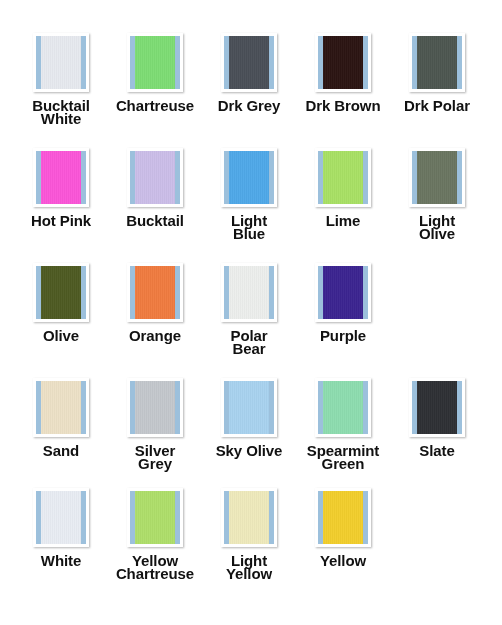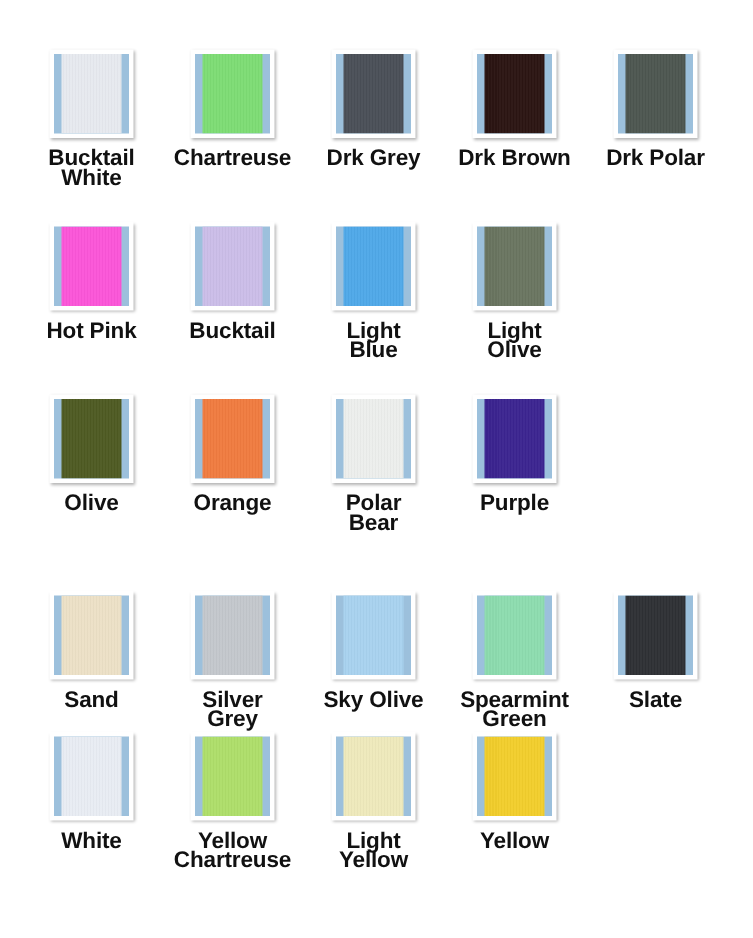--- a/index.html
+++ b/index.html
@@ -164,20 +164,28 @@
           <div class="swatch-inner">
             <div class="swatch-fill" style="background: rgb(79, 168, 232);"></div>
           </div>
         </div>
         <div class="swatch-label">Light
 Blue</div>
       </div>
       <div class="swatch-cell">
         <div class="swatch-frame">
           <div class="swatch-inner">
+            <div class="swatch-fill" style="background: rgb(168, 224, 100);"></div>
+          </div>
+        </div>
+        <div class="swatch-label">Lime</div>
+      </div>
+      <div class="swatch-cell">
+        <div class="swatch-frame">
+          <div class="swatch-inner">
             <div class="swatch-fill" style="background: rgb(106, 117, 96);"></div>
           </div>
         </div>
         <div class="swatch-label">Light
 Olive</div>
       </div>
     </div>
     <div class="swatch-row" style="position: absolute; left: 0px; top: 263px;">
       <div class="swatch-cell">
         <div class="swatch-frame">
@@ -206,21 +214,21 @@
       </div>
       <div class="swatch-cell">
         <div class="swatch-frame">
           <div class="swatch-inner">
             <div class="swatch-fill" style="background: rgb(59, 36, 144);"></div>
           </div>
         </div>
         <div class="swatch-label">Purple</div>
       </div>
     </div>
-    <div class="swatch-row" style="position: absolute; left: 0px; top: 394px;">
+    <div class="swatch-row" style="position: absolute; left: 0px; top: 378px;">
       <div class="swatch-cell">
         <div class="swatch-frame">
           <div class="swatch-inner">
             <div class="swatch-fill" style="background: rgb(236, 224, 198);"></div>
           </div>
         </div>
         <div class="swatch-label">Sand</div>
       </div>
       <div class="swatch-cell">
         <div class="swatch-frame">

